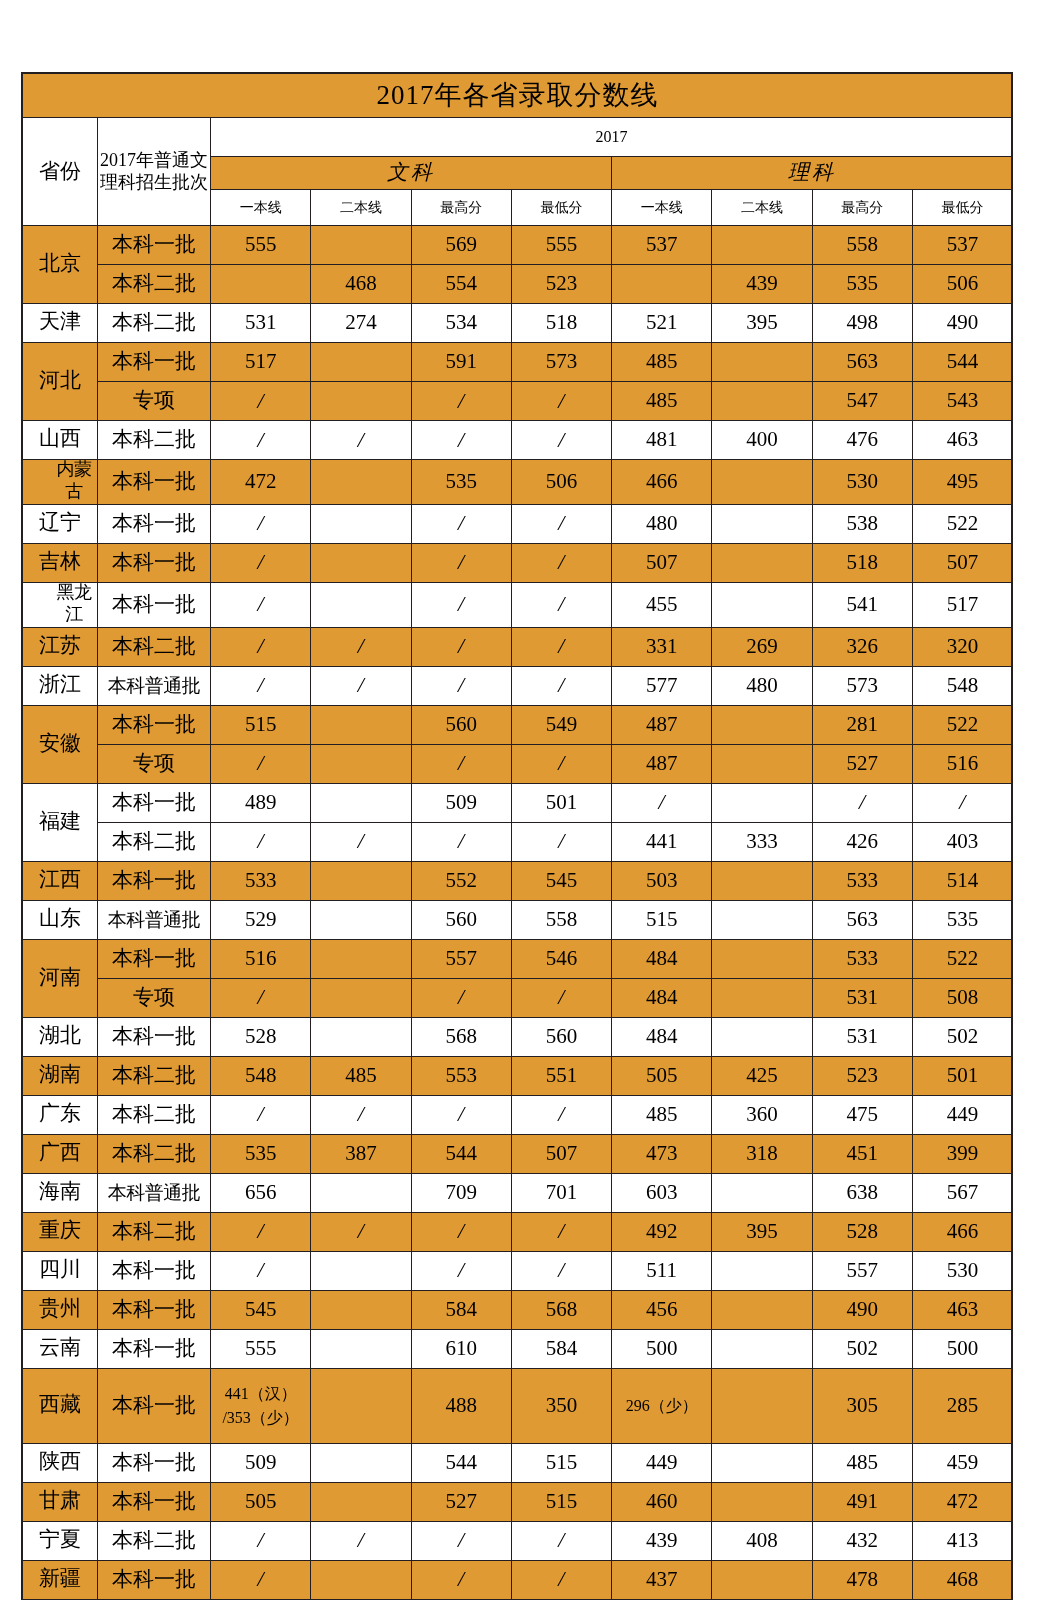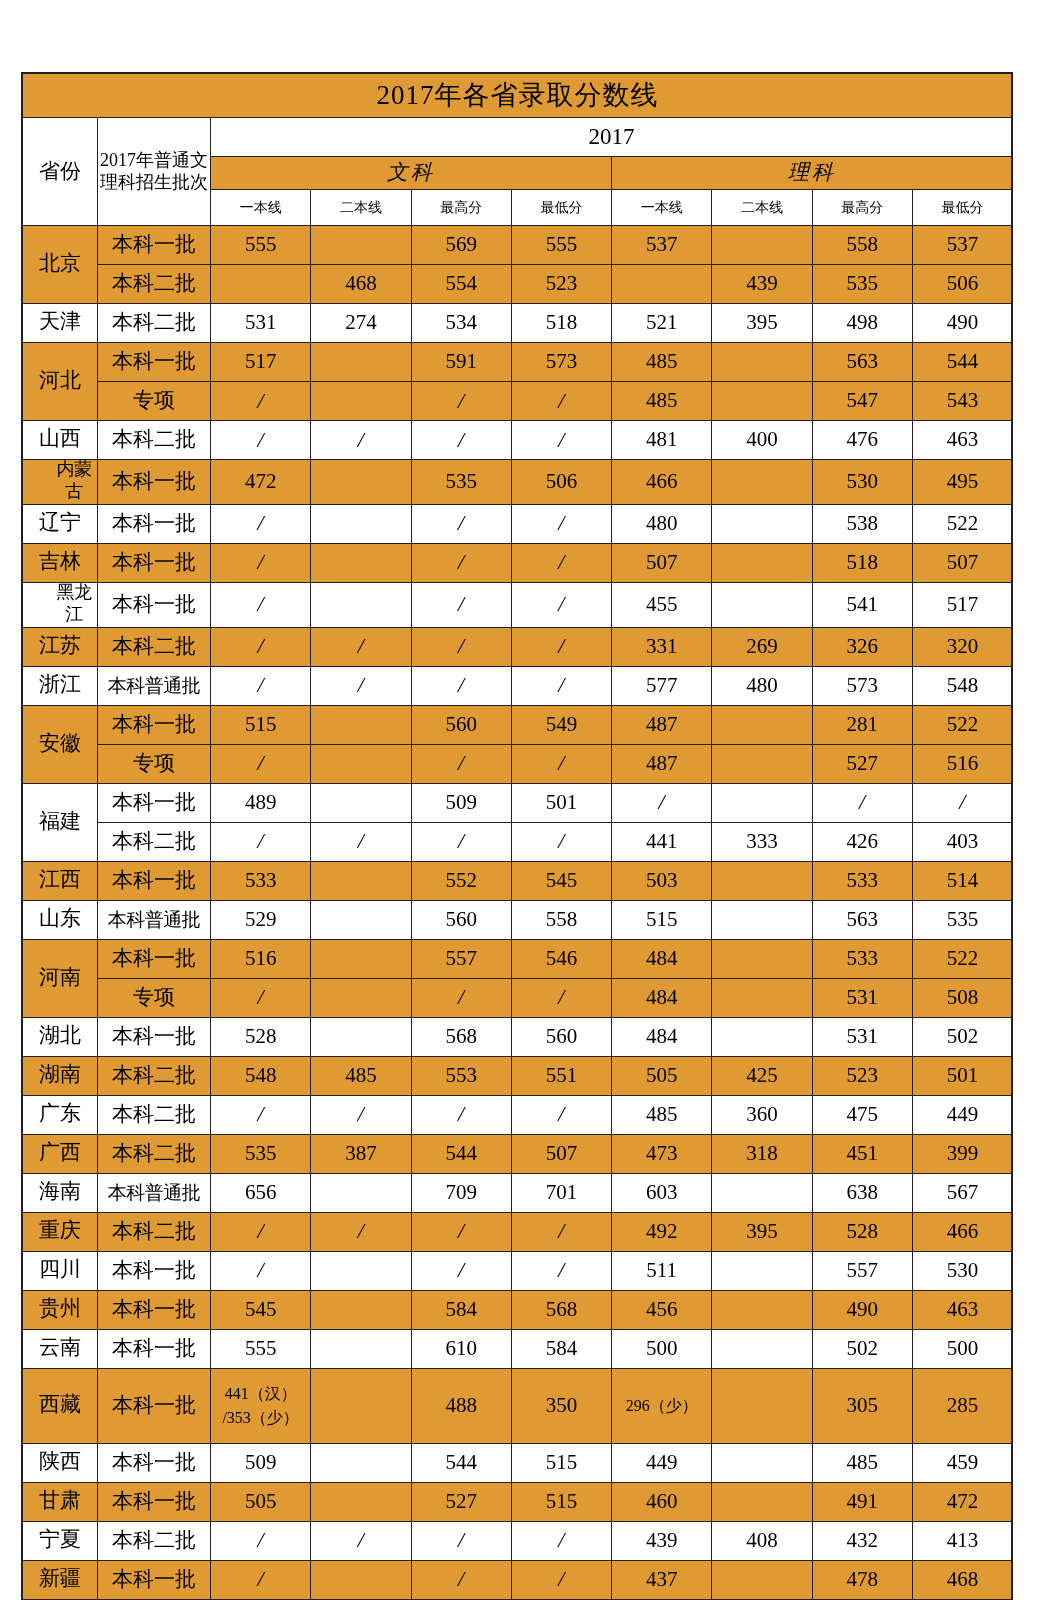--- a/index.html
+++ b/index.html
@@ -61,21 +61,21 @@
   
   .title-cell {
     height: 43px;
     font-size: 27px;
     font-weight: bold;
     letter-spacing: 1px;
   }
   
   .hdr-year {
     height: 38px;
-    font-size: 23px;
+    font-size: 16px;
   }
   .hdr-stream {
     height: 32px;
     font-size: 21px;
     letter-spacing: 3px;
     font-style: italic;
   }
   .hdr-col {
     height: 35px;
     font-size: 14px;

